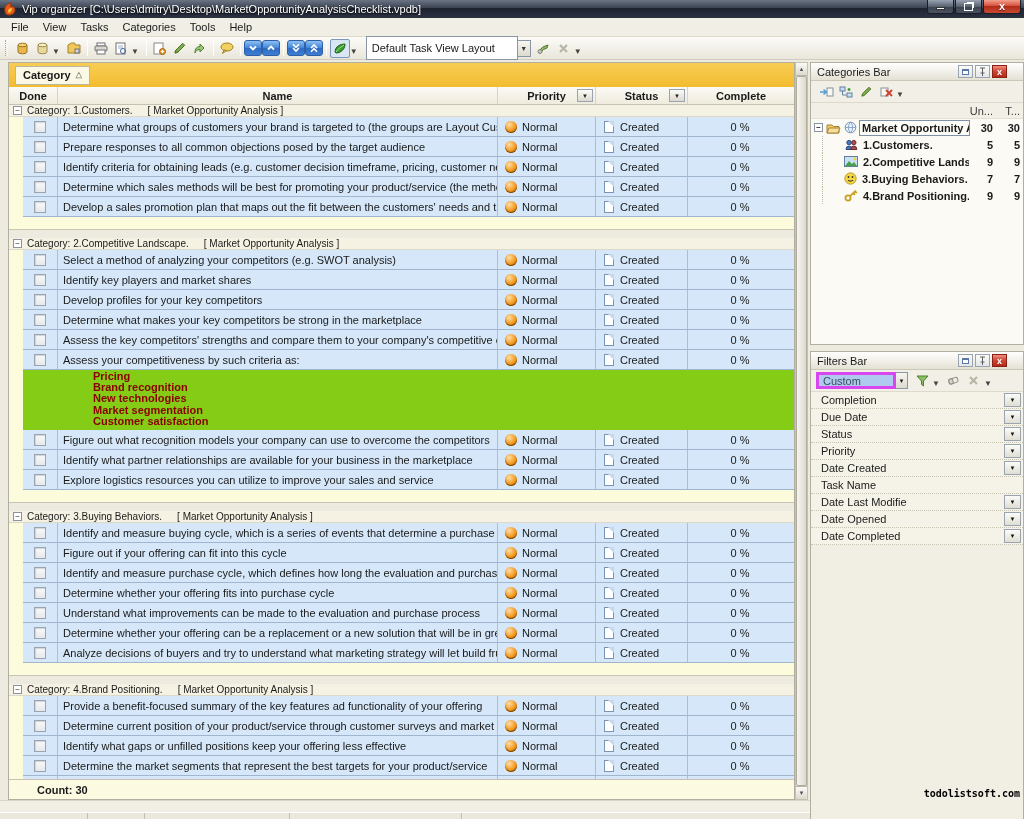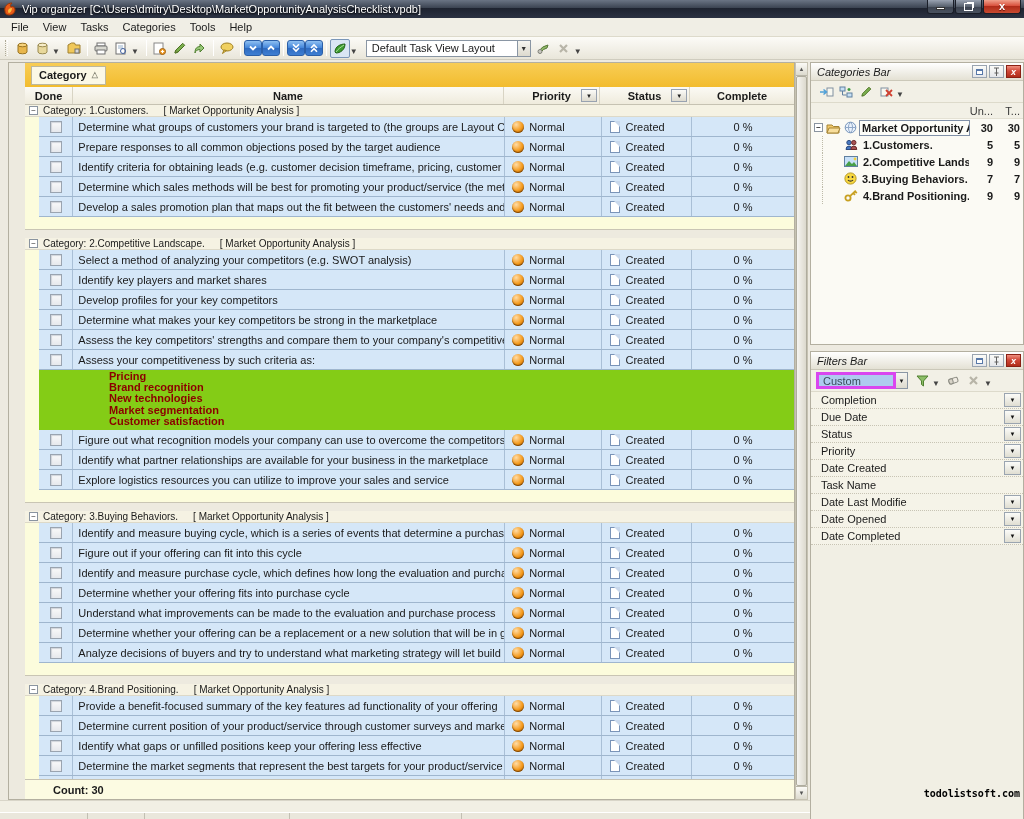--- a/index.html
+++ b/index.html
@@ -27,28 +27,28 @@
   
   .toolbar { height:23px; background:linear-gradient(#FCFBF7,#E9E6DA); display:flex; align-items:center; padding-left:5px; border-bottom:1px solid #CFCCBF; }
   .tb-grip { width:3px; height:16px; border-left:1px dotted #ADA995; border-right:1px dotted #fff; margin-right:4px; }
   .tb-btn { width:20px; height:19px; display:flex; align-items:center; justify-content:center; border-radius:2px; }
   .tb-sep { width:1px; height:16px; background:#C6C2B2; border-right:1px solid #fff; margin:0 3px; }
   .tb-caret { font-size:8px; color:#444; margin:6px 4px 0 0; }
   .tb-blue { width:18px; height:16px; border-radius:3px; border:1px solid #2B5FA8;
     background:linear-gradient(#8FC0F2,#4486DA 48%,#2F6BC0 52%,#3E7ED2); display:flex; align-items:center; justify-content:center; }
   .tb-pressed { border:1px solid #7A96B8; background:#D9E6F4; border-radius:2px; }
   .layout-combo { display:flex; align-items:center; margin-left:4px; }
-  .combo-field { width:152px; height:17px; background:#fff; border:1px solid #8A96A4; display:flex; align-items:center; padding-left:5px; }
+  .combo-field { width:152px; height:24px; background:#fff; border:1px solid #8A96A4; display:flex; align-items:center; padding-left:5px; }
   .combo-dd { width:13px; height:17px; border:1px solid #8A96A4; border-left:none; background:linear-gradient(#F6F5F0,#DDDACE);
     display:flex; align-items:center; justify-content:center; font-size:7px; color:#333; }
 
   
   .main { position:relative; height:740px; }
 
-  .grid { position:absolute; left:8px; top:2px; width:787px; height:738px; background:#EDEADF; border:1px solid #B3AFA0; display:flex; flex-direction:column;padding-left:16px; }
+  .grid { position:absolute; left:8px; top:2px; width:787px; height:738px; background:#EDEADF; border:1px solid #B3AFA0; display:flex; flex-direction:column; }
   .groupbar { height:24px; background:linear-gradient(#F8CD55,#F2BC2E); display:flex; align-items:center; padding-left:6px; flex:0 0 auto; }
   .group-chip { background:#FBF8E6; border:1px solid #BCB89E; padding:2px 7px 3px 7px; font-weight:bold; display:flex; align-items:center; gap:5px; }
   .sort-tri { font-size:8px; color:#8a8a7a; }
 
   .colheaders { height:18px; display:flex; background:linear-gradient(#FBFAF5,#EFEBDC); border-bottom:1px solid #C6C2B2; font-weight:bold; flex:0 0 auto; }
   .hcell { border-right:1px solid #D8D4C4; display:flex; align-items:center; justify-content:center; position:relative; }
   .hc-done { width:49px;justify-content:center; }
   .hc-name { width:440px; }
   .hc-priority { width:98px; }
   .hc-status { width:92px; }
@@ -84,21 +84,21 @@
   .vscroll { position:absolute; left:795px; top:2px; width:13px; height:738px; background:linear-gradient(90deg,#F2F1EC,#E2E0D6); border:1px solid #C6C2B2; display:flex; flex-direction:column; }
   .sb-btn { height:13px; background:linear-gradient(#FBFAF6,#DCDACE); border-bottom:1px solid #B8B5A8; display:flex; align-items:center; justify-content:center; font-size:6px; color:#555; flex:0 0 auto; }
   .sb-btn.down { border-top:1px solid #B8B5A8; border-bottom:none; }
   .sb-thumb { flex:1; margin:0; background:linear-gradient(90deg,#F6F5F1,#DCD9CD); border:1px solid #AFAC9E; border-radius:2px; }
 
   
   .rightcol { position:absolute; left:810px; top:2px; width:214px; height:738px; }
   .panel { position:absolute; left:0; width:214px; border:1px solid #B3AFA0; background:#F2F0E6; display:flex; flex-direction:column; }
   .p-categories { top:0; height:283px; }
   .p-filters { top:289px; height:562px; }
-  .panel-title { height:18px; background:linear-gradient(#FFFFFF,#E4E1D4); border-bottom:1px solid #CBC8B9; display:flex; align-items:center; padding:0 2px 0 6px; flex:0 0 auto;font-style:italic; }
+  .panel-title { height:18px; background:linear-gradient(#FFFFFF,#E4E1D4); border-bottom:1px solid #CBC8B9; display:flex; align-items:center; padding:0 16px 0 6px; flex:0 0 auto; }
   .panel-title .pt-label { flex:1; }
   .pt-btn { width:15px; height:13px; border:1px solid #9aa4b0; background:linear-gradient(#FBFBF8,#E4E6EA); display:flex; align-items:center; justify-content:center; margin-left:2px; }
   .pt-btn.close { background:linear-gradient(#F09080,#D04838 45%,#B02C1A); border-color:#8a2014; color:#fff; font-weight:bold; font-size:9px; }
   .pt-win { width:7px; height:6px; border:1px solid #5878a8; border-top:2px solid #5878a8; background:#fff; }
   .panel-toolbar { height:22px; background:#F2F0E6; border-bottom:1px solid #DDDACB; display:flex; align-items:center; padding-left:5px; flex:0 0 auto; }
 
   .tree { flex:1; background:#FBFAF4; overflow:hidden; }
   .tree-headers { height:16px; display:flex; justify-content:flex-end; color:#3a3a3a; border-bottom:1px solid #E4E1D4; background:#F2F0E6; }
   .th-num { width:27px; text-align:right; padding:2px 3px 0 0; overflow:hidden; }
   .tree-row { height:17px; display:flex; align-items:center; font-weight:bold; }

